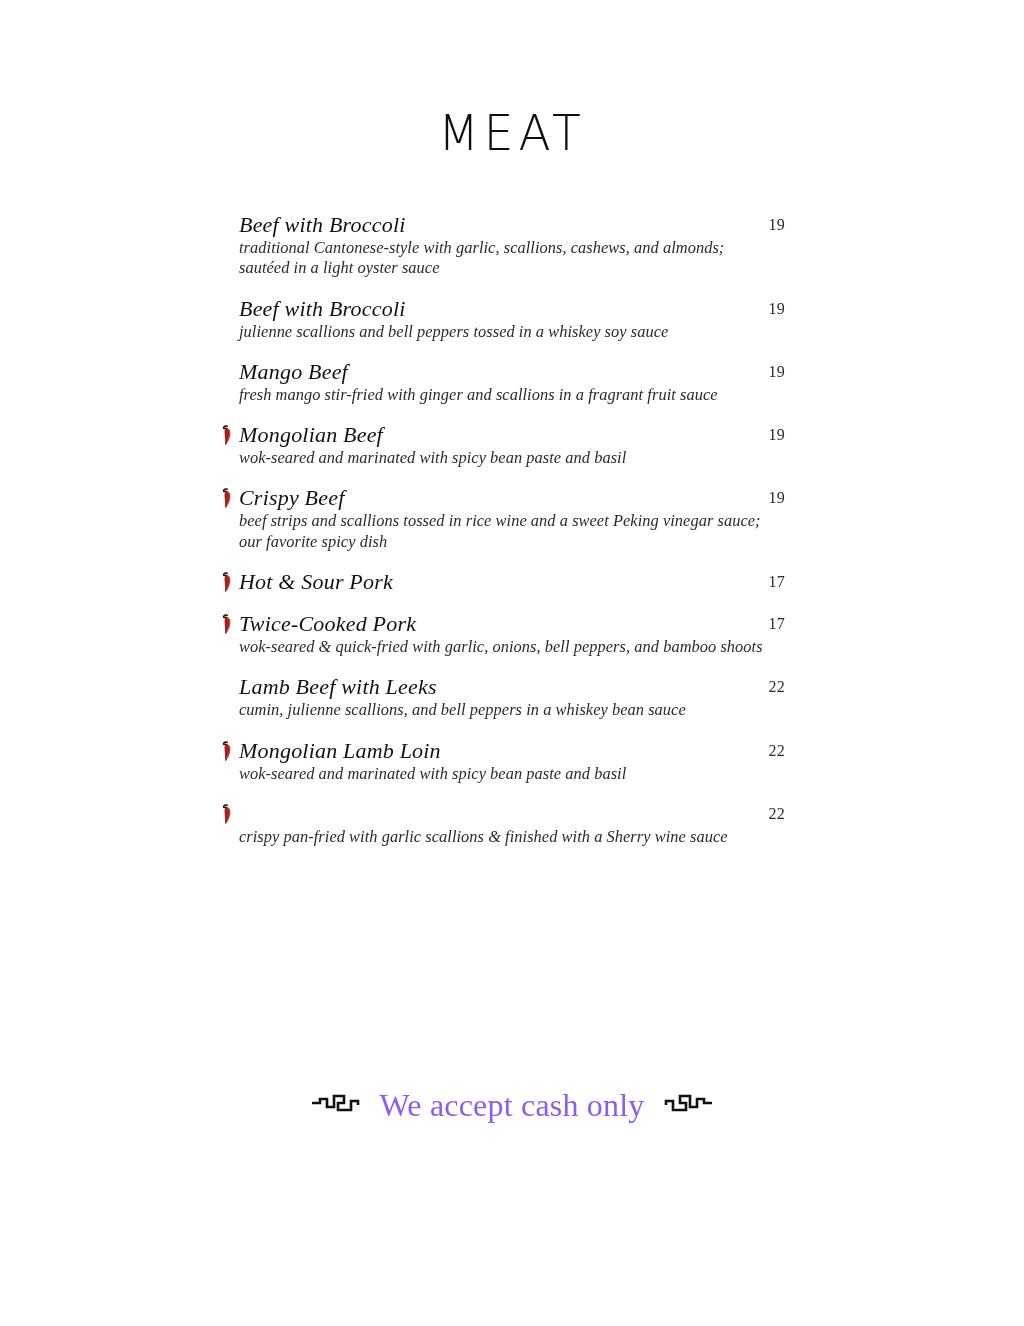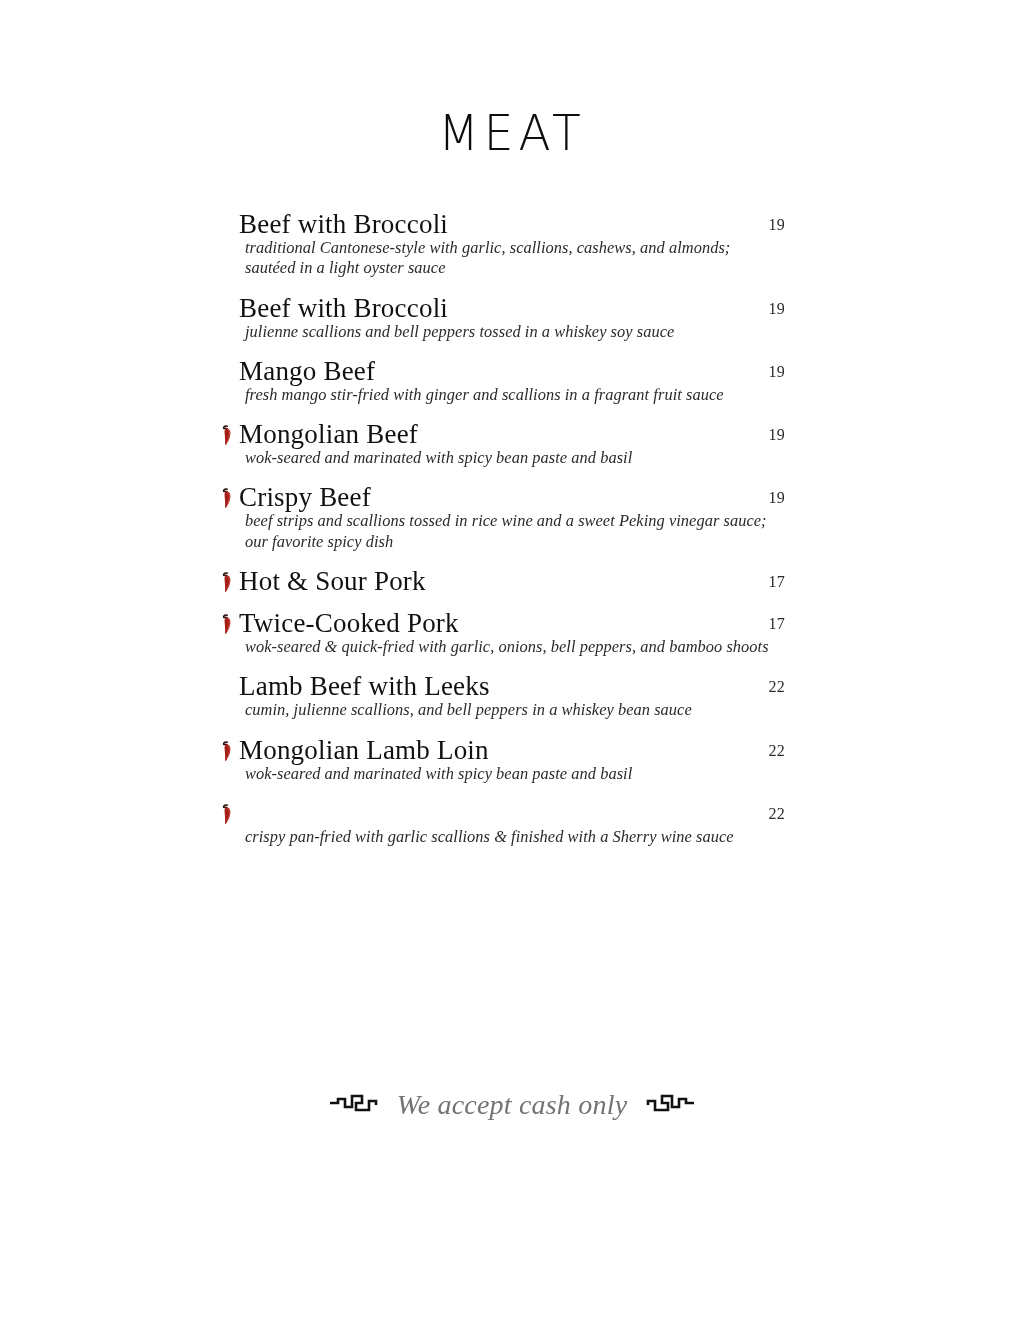--- a/index.html
+++ b/index.html
@@ -58,27 +58,28 @@
   .menu-item:last-child { margin-bottom: 0; }
 
   .item-head {
     position: relative;
     display: block;
     height: 25px;
   }
 
   .item-name {
     font-family: "Liberation Serif", "DejaVu Serif", serif;
-    font-size: 27px;
+    font-size: 22px;
     font-weight: 400;
     letter-spacing: 0.2px;
     color: #111111;
     line-height: 25px;
     display: inline-block;
     vertical-align: top;
+    font-style: italic;
   }
 
   .item-price {
     position: absolute;
     right: 0;
     top: 0;
     font-family: "Liberation Serif", "DejaVu Serif", serif;
     font-size: 16px;
     color: #2b2b2b;
     line-height: 25px;
@@ -87,21 +88,20 @@
 
   .item-desc {
     font-family: "Liberation Serif", "DejaVu Serif", serif;
     font-style: italic;
     font-size: 16.4px;
     line-height: 20.3px;
     color: #2a2a2a;
     letter-spacing: 0.05px;
     max-width: 528px;
     margin-top: 1px;
-    margin-left: 6px;
   }
 
   
   .chili-icon {
     position: absolute;
     left: 7px;
     top: 3px;
     width: 13px;
     height: 21px;
     display: block;
@@ -114,23 +114,22 @@
     left: 0;
     top: 1090px;
     width: 1024px;
     display: flex;
     align-items: center;
     justify-content: center;
     gap: 18px;
   }
   .footer-note {
     font-family: "Liberation Serif", "DejaVu Serif", serif;
-    font-style: italic;
-    font-size: 28px;
-    color: #737373;
+    font-size: 32px;
+    color: #8b5cf6;
     letter-spacing: 0.2px;
     line-height: 30px;
     white-space: nowrap;
   }
   .ornament { display: block; }
   .ornament.right { transform: scaleX(-1); }
 </style>
 </head>
 <body>
 

